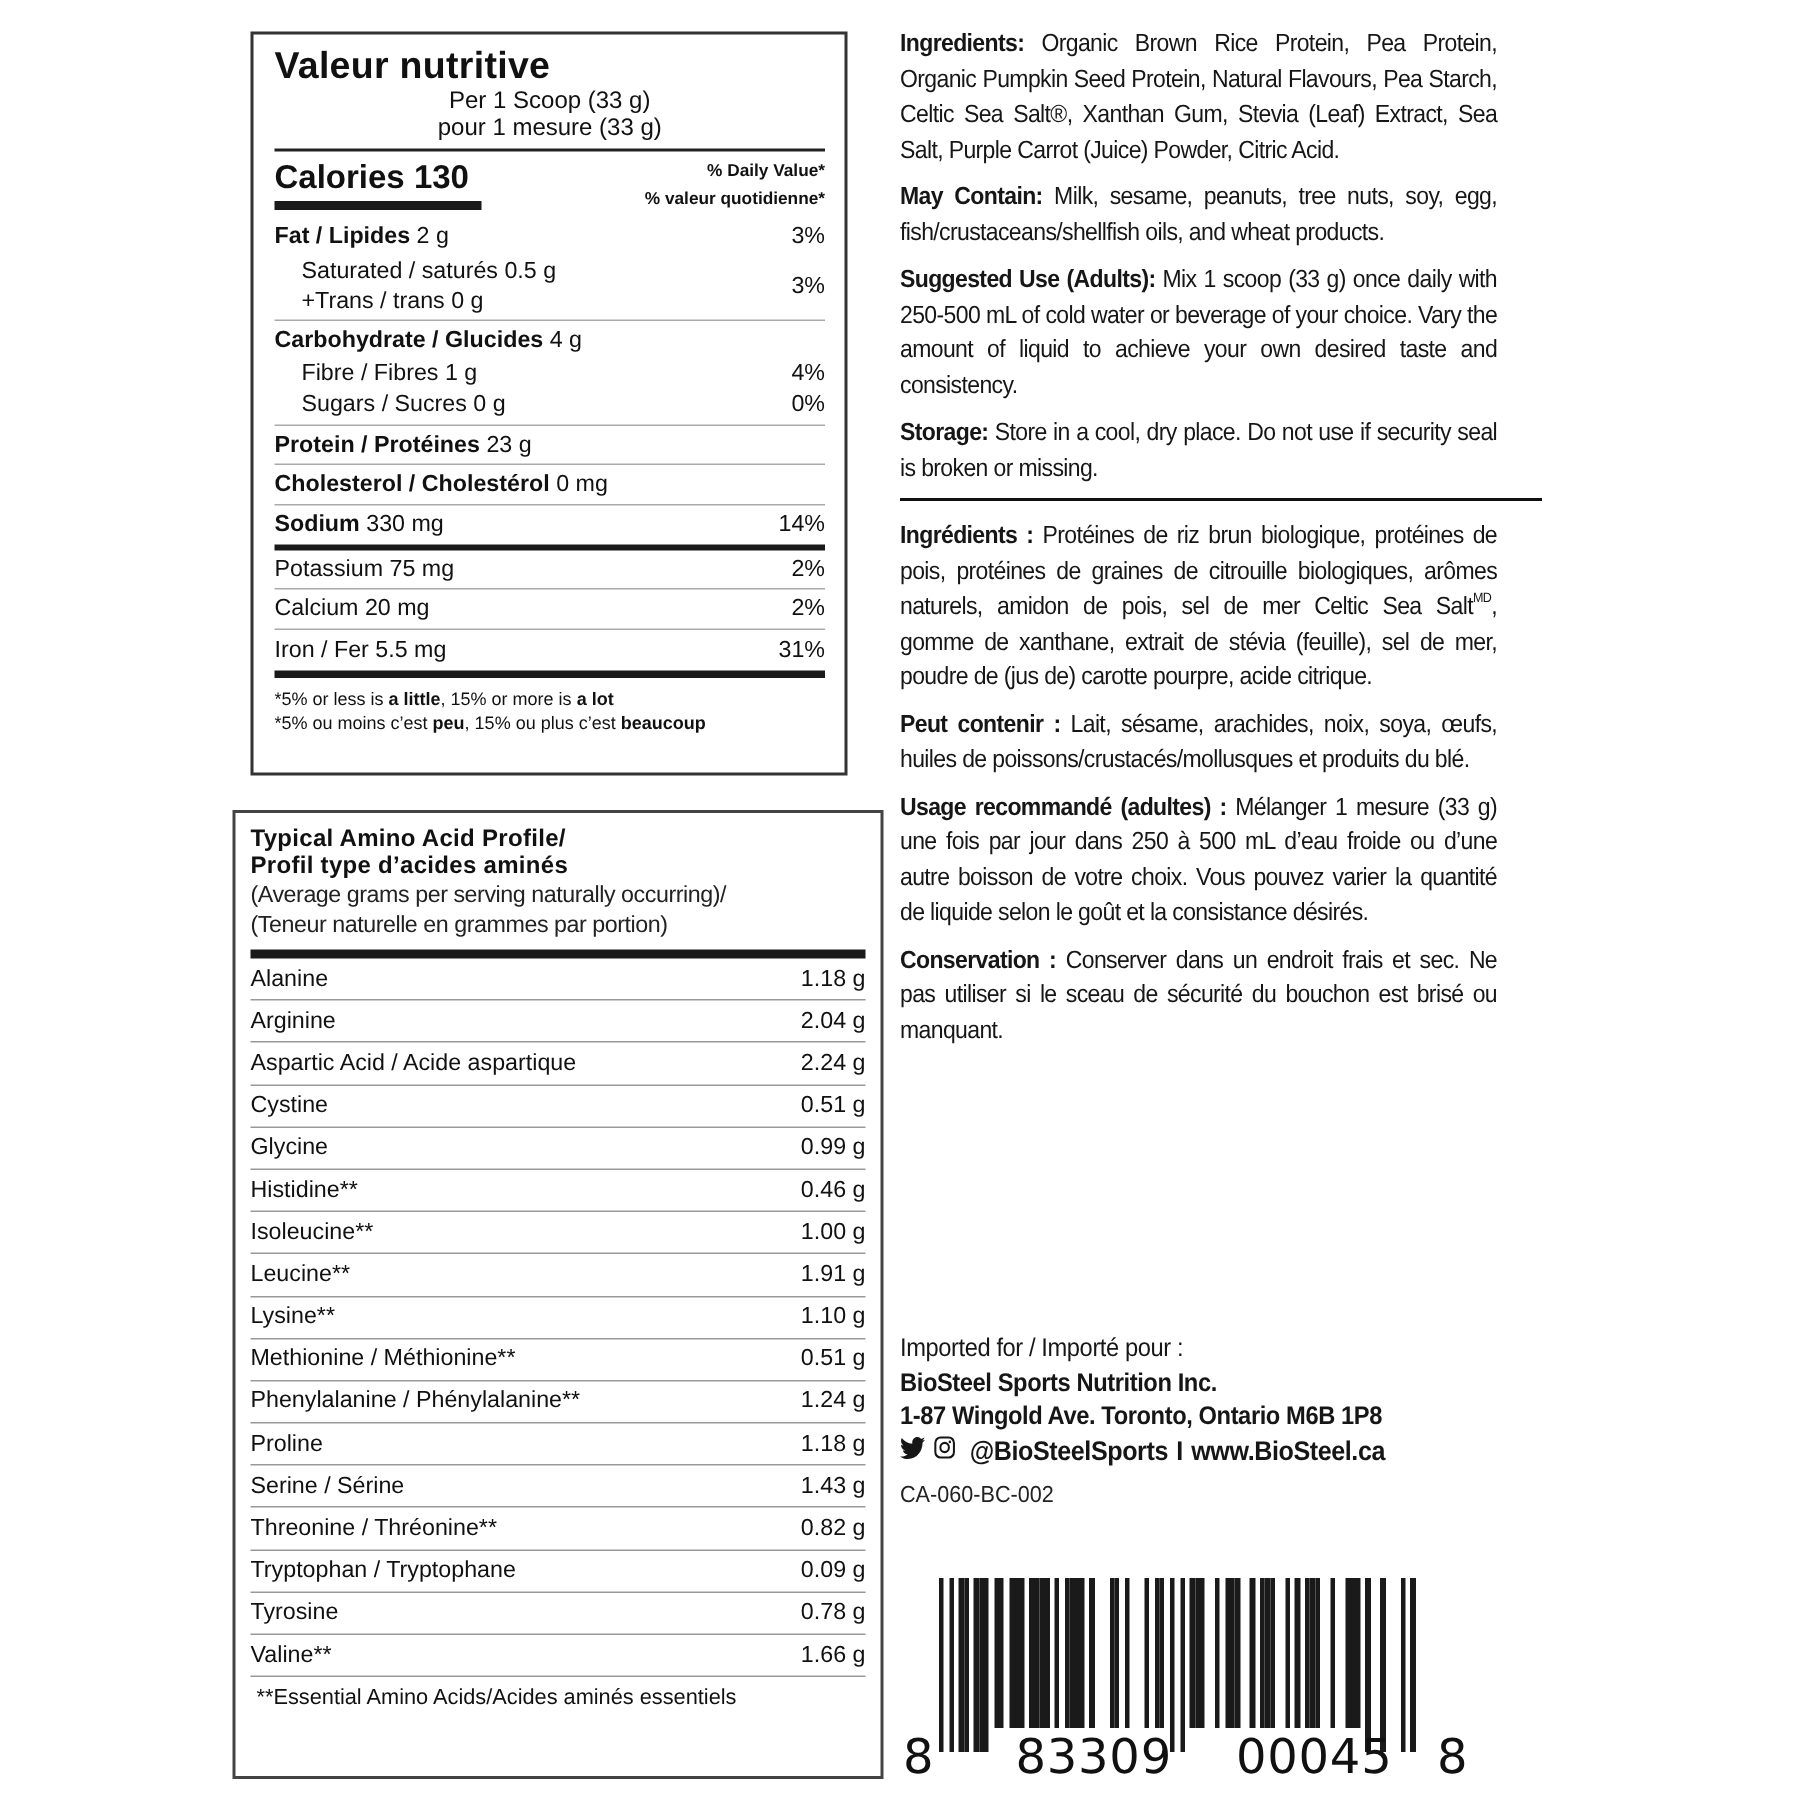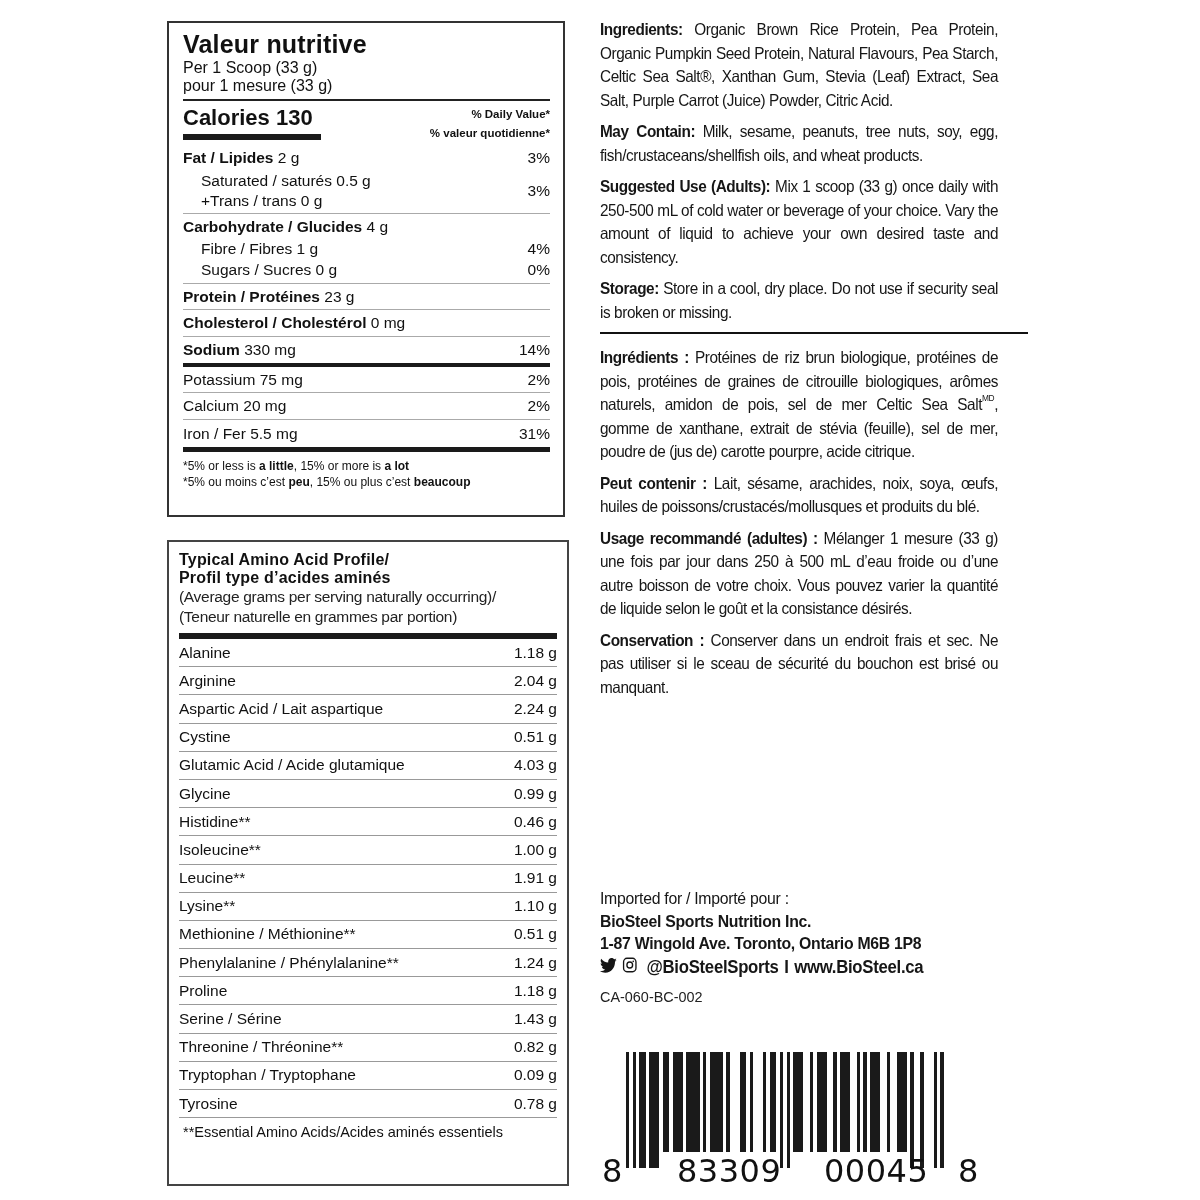--- a/index.html
+++ b/index.html
@@ -5,38 +5,38 @@
   * { box-sizing: border-box; margin: 0; padding: 0; }
   html, body { width: 1200px; height: 1200px; background: #ffffff; overflow: hidden; }
   body { position: relative; color: #111; font-family: "Liberation Sans", sans-serif; }
 
   
   .nf {
     position: absolute; left: 167px; top: 21px; width: 398px; height: 496px;
     border: 2px solid #333; padding: 8px 13px 0 14px;
   }
   .nf-title { font-weight: 700; font-size: 25px; line-height: 26px; letter-spacing: 0.2px; }
-  .nf-serving { font-size: 16px; line-height: 18px; }
+  .nf-serving { font-size: 16px; line-height: 18px; text-align: center; }
   .rule-thin { border-top: 1px solid #aaa; }
   .rule-med { border-top: 2px solid #222; }
   .rule-thick { border-top: 6px solid #1a1a1a; }
   .cal-row { display: flex; justify-content: space-between; align-items: flex-start; margin-top: 3px; }
   .cal-left { display: inline-block; }
   .cal-text { font-weight: 700; font-size: 22px; line-height: 28px; }
   .cal-bar { height: 6px; background: #1a1a1a; width: 138px; margin-top: 2px; }
   .dv-head { text-align: right; font-weight: 700; font-size: 11.5px; line-height: 19px; margin-top: 1px; }
   .nf-row { display: flex; justify-content: space-between; align-items: center; font-size: 15.5px; }
   .nf-row .pct { text-align: right; }
   .b { font-weight: 700; }
   .indent { padding-left: 18px; }
   .footnote { font-size: 12px; line-height: 16px; padding-top: 6px; }
 
   
   .aa {
-    position: absolute; left: 167px; top: 540px; width: 402px; height: 646px;
+    position: absolute; left: 155px; top: 540px; width: 434px; height: 646px;
     border: 2px solid #444; padding: 9px 10px 0 10px;
   }
   .aa-title { font-weight: 700; font-size: 16px; line-height: 18px; letter-spacing: 0.2px; }
   .aa-sub { font-size: 15.5px; line-height: 20px; color: #222; letter-spacing: -0.3px; }
   .aa-thick { border-top: 6px solid #1a1a1a; margin-top: 6px; }
   .aa-row { display: flex; justify-content: space-between; align-items: center; height: 28.2px; font-size: 15.5px; border-bottom: 1px solid #999; }
   .aa-row .val { text-align: left; }
   .aa-foot { font-size: 14.5px; padding: 6px 0 0 4px; }
 
   
@@ -151,32 +151,28 @@
   <div id="aa-rows">
       <div class="aa-row">
         <span>Alanine</span>
         <span class="val">1.18 g</span>
       </div>
       <div class="aa-row">
         <span>Arginine</span>
         <span class="val">2.04 g</span>
       </div>
       <div class="aa-row">
-        <span>Aspartic Acid / Lait aspartique</span>
+        <span>Aspartic Acid / Acide aspartique</span>
         <span class="val">2.24 g</span>
       </div>
       <div class="aa-row">
         <span>Cystine</span>
         <span class="val">0.51 g</span>
       </div>
       <div class="aa-row">
-        <span>Glutamic Acid / Acide glutamique</span>
-        <span class="val">4.03 g</span>
-      </div>
-      <div class="aa-row">
         <span>Glycine</span>
         <span class="val">0.99 g</span>
       </div>
       <div class="aa-row">
         <span>Histidine**</span>
         <span class="val">0.46 g</span>
       </div>
       <div class="aa-row">
         <span>Isoleucine**</span>
         <span class="val">1.00 g</span>
@@ -209,20 +205,24 @@
         <span>Threonine / Thréonine**</span>
         <span class="val">0.82 g</span>
       </div>
       <div class="aa-row">
         <span>Tryptophan / Tryptophane</span>
         <span class="val">0.09 g</span>
       </div>
       <div class="aa-row">
         <span>Tyrosine</span>
         <span class="val">0.78 g</span>
+      </div>
+      <div class="aa-row">
+        <span>Valine**</span>
+        <span class="val">1.66 g</span>
       </div>
     </div>
   <div class="aa-foot">**Essential Amino Acids/Acides aminés essentiels</div>
 </div>
 
 <div class="rt" style="top:18px">
   <p><span class="lbl">Ingredients:</span><span> Organic Brown Rice Protein, Pea Protein, Organic Pumpkin Seed Protein, Natural Flavours, Pea Starch, Celtic Sea Salt®, Xanthan Gum, Stevia (Leaf) Extract, Sea Salt, Purple Carrot (Juice) Powder, Citric Acid.</span></p>
   <p><span class="lbl">May Contain:</span><span> Milk, sesame, peanuts, tree nuts, soy, egg, fish/crustaceans/shellfish oils, and wheat products.</span></p>
   <p><span class="lbl">Suggested Use (Adults):</span><span> Mix 1 scoop (33 g) once daily with 250-500 mL of cold water or beverage of your choice. Vary the amount of liquid to achieve your own desired taste and consistency.</span></p>
   <p><span class="lbl">Storage:</span><span> Store in a cool, dry place. Do not use if security seal is broken or missing.</span></p>

